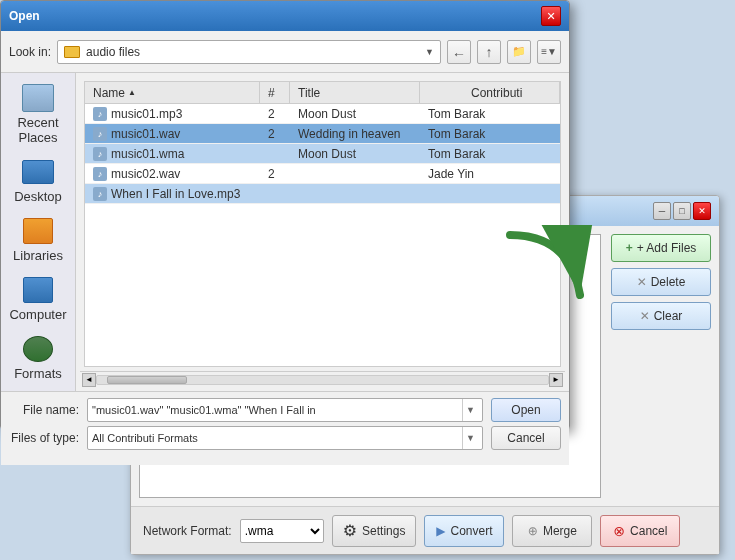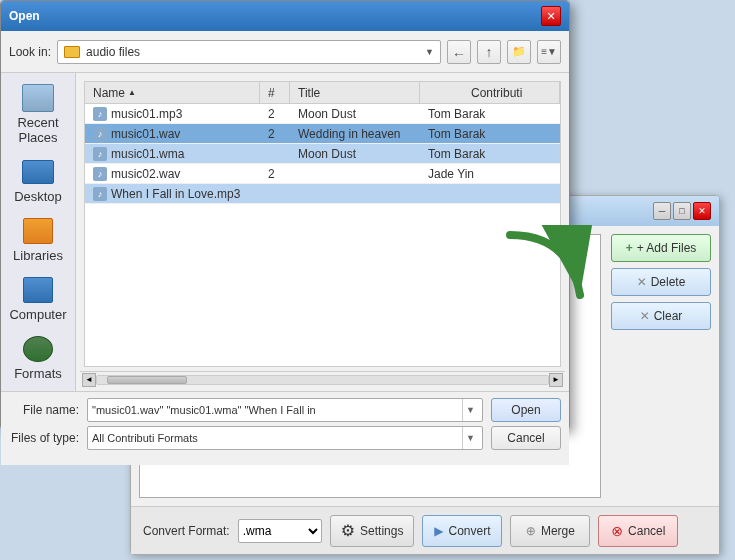--- a/index.html
+++ b/index.html
@@ -582,21 +582,21 @@
           <span style="color:#888;">✕</span>
           <span>Delete</span>
         </div>
         <div class="action-btn">
           <span style="color:#888;">✕</span>
           <span>Clear</span>
         </div>
       </div>
     </div>
     <div class="bottom-bar">
-      <span class="export-label">Convert Format:</span>
+      <span class="export-label">Network Format:</span>
       <select class="format-select">
         <option>.wma</option>
       </select>
       <div class="bottom-btn">
         <span class="settings-icon">⚙</span>
         <span>Settings</span>
       </div>
       <div class="bottom-btn convert-btn">
         <span style="color:#5080c0;">▶</span>
         <span>Convert</span>

